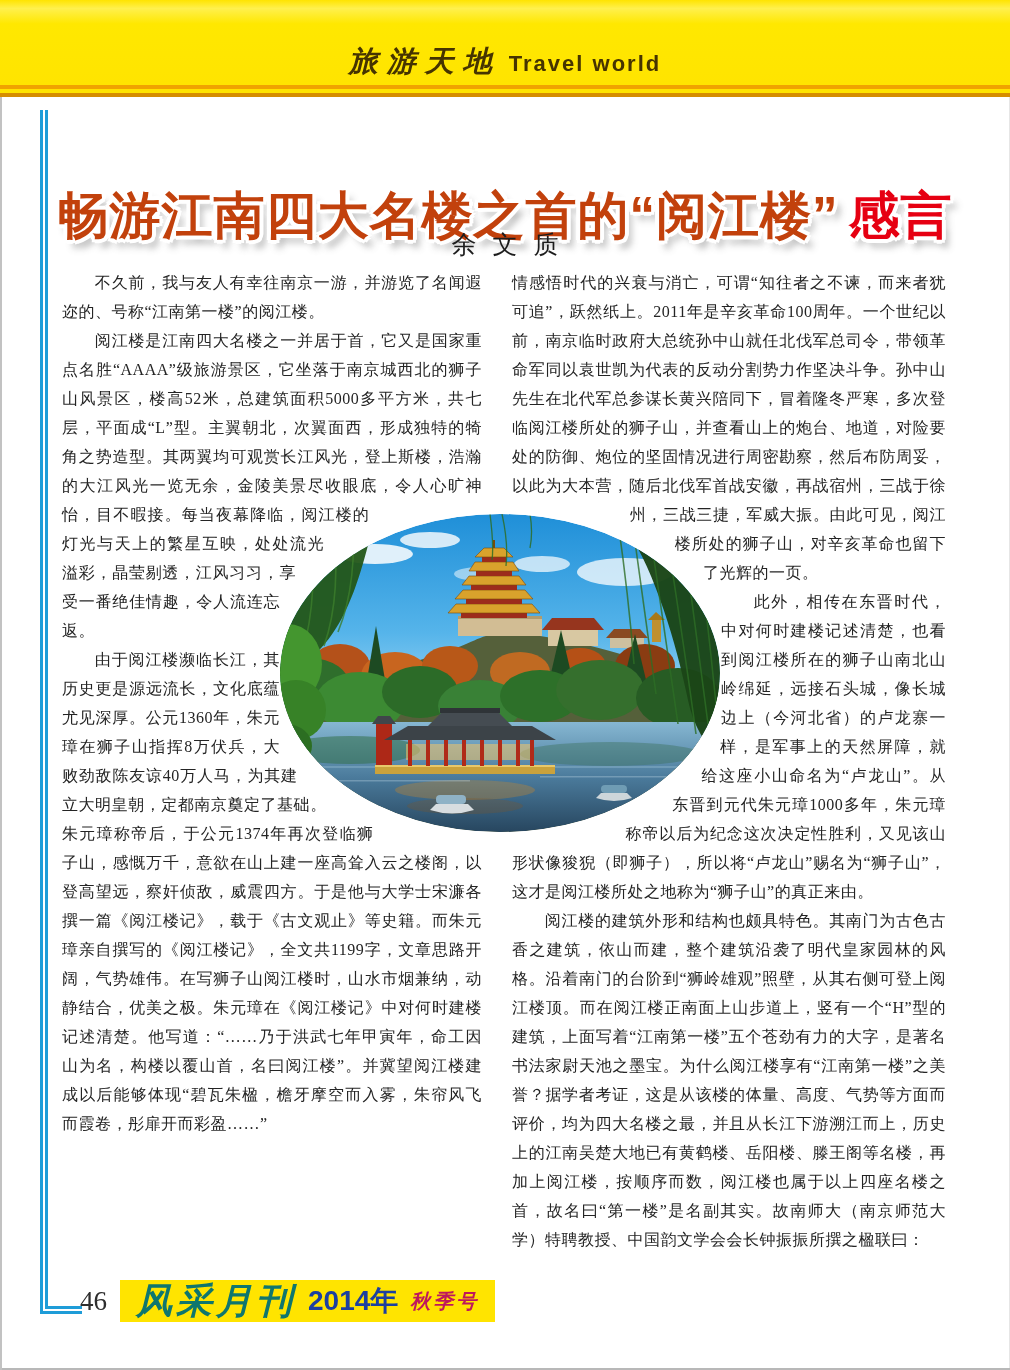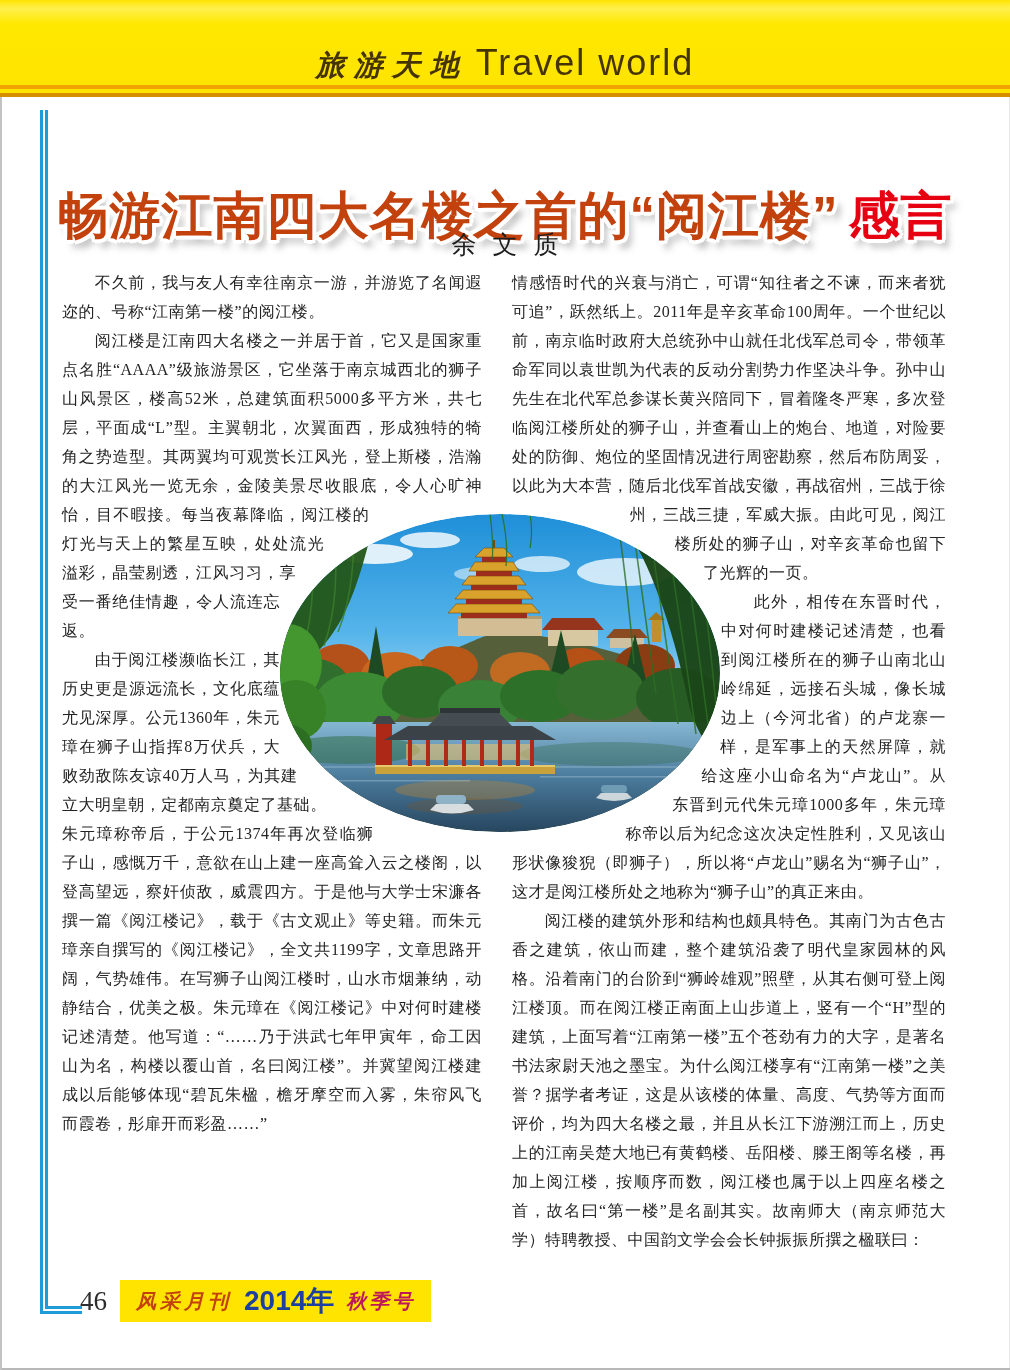--- a/index.html
+++ b/index.html
@@ -12,21 +12,21 @@
   
   .masthead{position:absolute;left:0;top:0;width:1010px;height:97px;z-index:3;}
   .masthead .band{position:absolute;left:0;top:0;width:100%;height:85px;
     background:linear-gradient(180deg,#ffe400 0%,#fff04d 10%,#ffe800 28%,#ffe400 100%);}
   .masthead .stripe-a{position:absolute;left:0;top:85px;width:100%;height:4px;background:#f0a300;}
   .masthead .stripe-gap{position:absolute;left:0;top:89px;width:100%;height:4px;background:#ffe400;}
   .masthead .stripe-b{position:absolute;left:0;top:93px;width:100%;height:4px;background:#d68d00;}
   .masthead-title{position:absolute;left:0;top:42px;width:100%;text-align:center;color:#463400;}
   .masthead-cn{font-family:"Liberation Serif","DejaVu Serif",serif;font-weight:bold;font-style:italic;
     font-size:29px;letter-spacing:9px;}
-  .masthead-en{font-family:"Liberation Sans","DejaVu Sans",sans-serif;font-size:36px;font-weight:400;
+  .masthead-en{font-family:"Liberation Sans","DejaVu Sans",sans-serif;font-size:22px;font-weight:700;
     letter-spacing:2px;margin-left:4px;}
   
   .blue-rail{position:absolute;left:40px;top:110px;width:34px;height:1196px;
     border-left:8px double #1e9cd8;border-bottom:8px double #1e9cd8;z-index:1;}
   
   .headline{position:absolute;left:0;top:148px;width:1010px;text-align:center;z-index:2;
     font-family:"Liberation Sans","DejaVu Sans",sans-serif;font-weight:900;font-size:51px;
     letter-spacing:1px;white-space:nowrap;}
   .headline .t-green{color:#c2410c;
     text-shadow:-3px -3px 0 #fff,3px -3px 0 #fff,-3px 3px 0 #fff,3px 3px 0 #fff,
@@ -49,21 +49,21 @@
     shape-outside:ellipse(234px 173px at -12px 405px);}
   
   .oval-photo{position:absolute;left:280px;top:514px;width:440px;height:318px;margin:0;
     border-radius:50%;overflow:hidden;z-index:1;}
   .oval-photo svg{display:block;}
   
   .footer{position:absolute;left:0;top:1280px;width:1010px;height:44px;z-index:2;}
   .page-num{position:absolute;left:80px;top:6px;font-size:27px;color:#2e2e2e;}
   .footer-badge{position:absolute;left:120px;top:0;height:42px;background:#ffe400;
     display:flex;align-items:center;padding:0 16px;gap:12px;white-space:nowrap;}
-  .badge-mag{color:#c2410c;font-weight:bold;font-style:italic;font-size:20px;letter-spacing:4px;
+  .badge-mag{color:#0f766e;font-weight:bold;font-style:italic;font-size:36px;letter-spacing:4px;
     font-family:"Liberation Serif","DejaVu Serif",serif;}
   .badge-year{color:#1c3fa0;font-weight:bold;font-size:28px;
     font-family:"Liberation Sans","DejaVu Sans",sans-serif;}
   .badge-issue{color:#be185d;font-weight:bold;font-style:italic;font-size:20px;letter-spacing:3px;
     font-family:"Liberation Serif","DejaVu Serif",serif;}
 </style>
 </head>
 <body>
 
 <div class="page">

